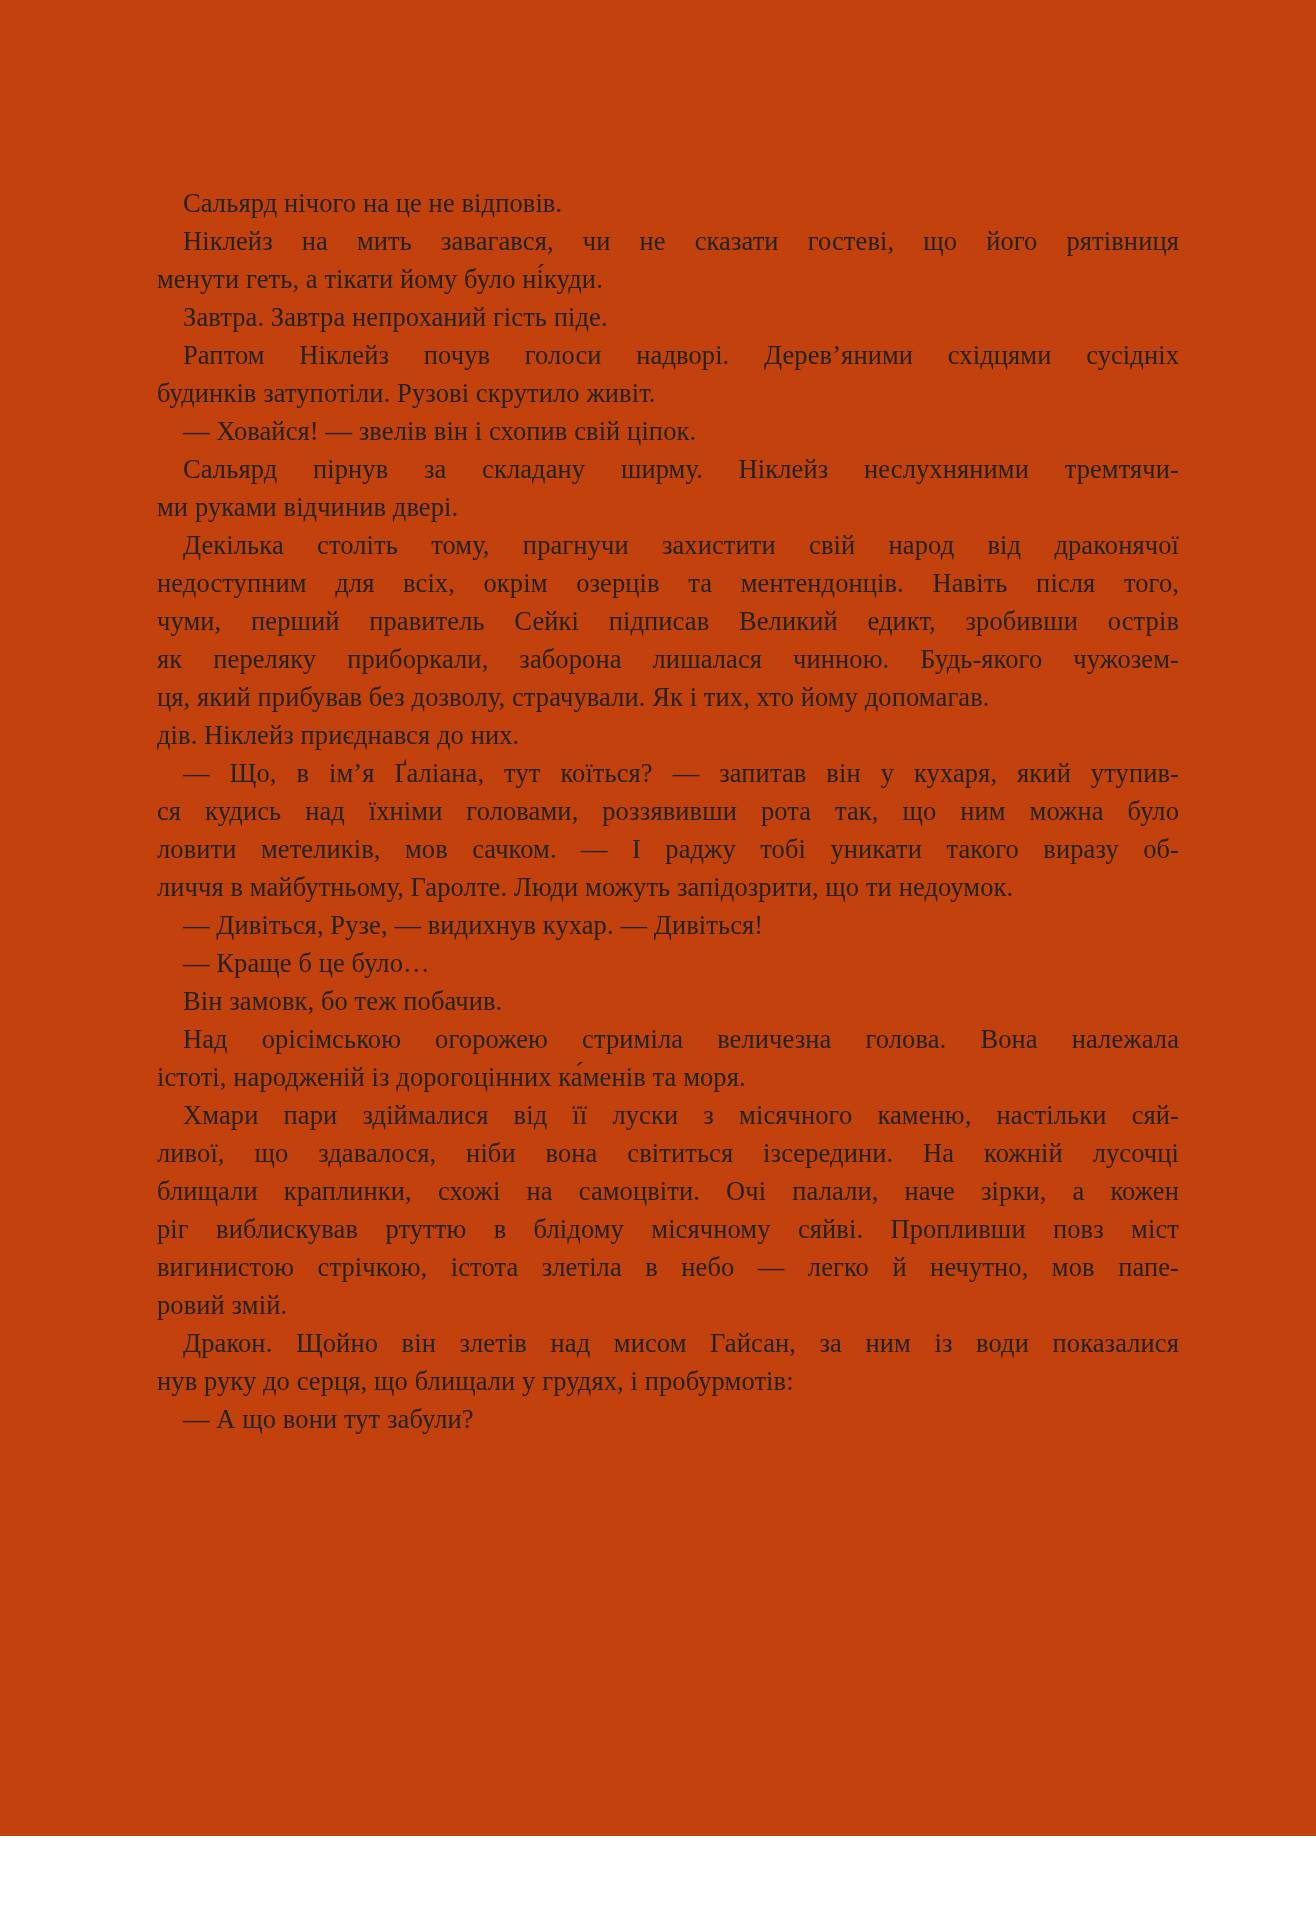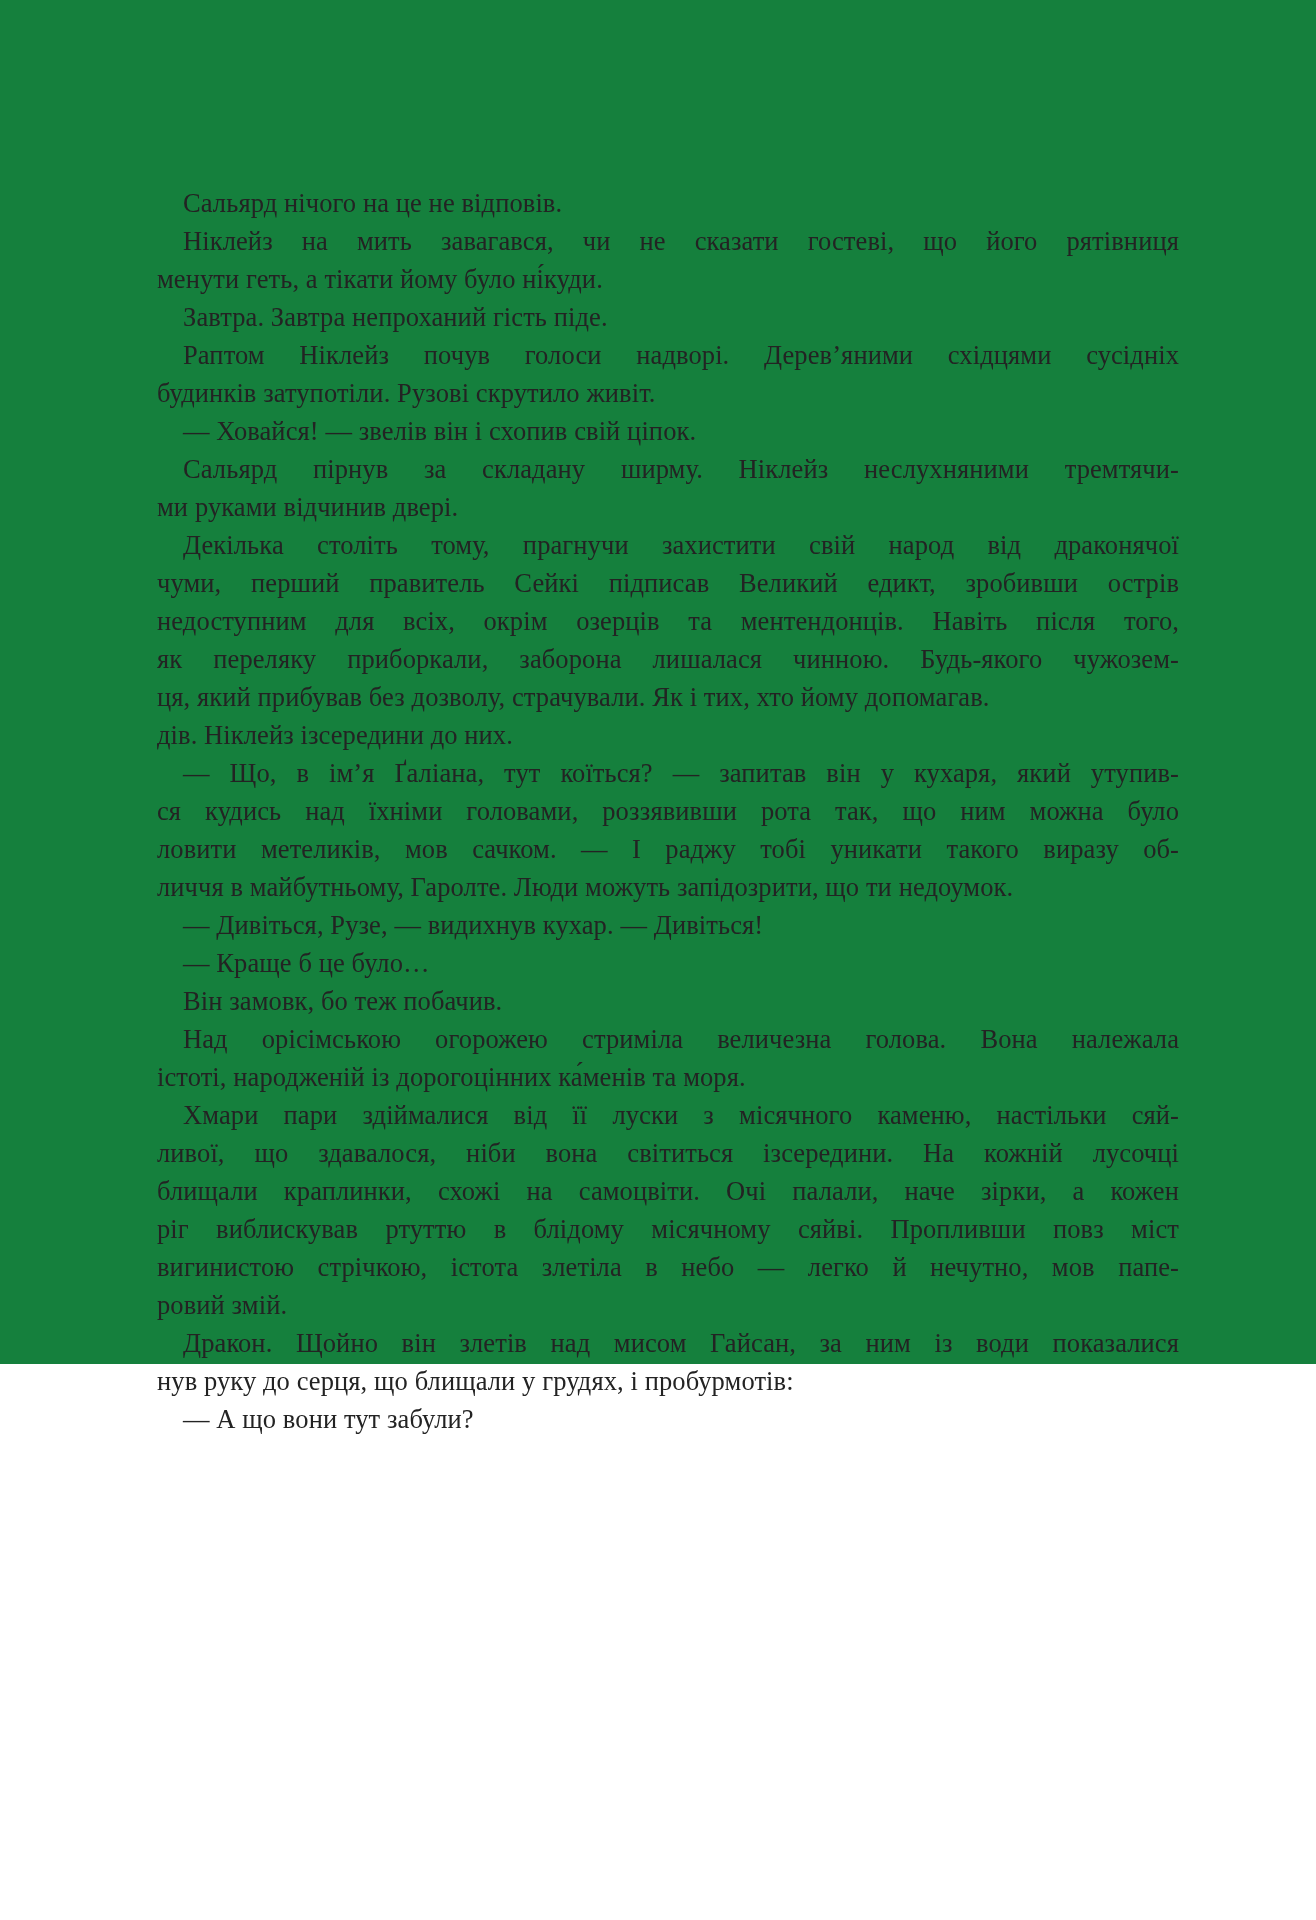--- a/index.html
+++ b/index.html
@@ -12,22 +12,22 @@
     height: 1920px;
     position: relative;
     overflow: hidden;
     font-family: "Liberation Serif", "DejaVu Serif", serif;
   }
   .page {
     position: absolute;
     left: 0;
     top: 0;
     width: 1316px;
-    height: 1364px;
-    background: #15803d;
+    height: 1836px;
+    background: #c2410c;
   }
   .text-block {
     position: absolute;
     left: 157px;
     top: 184px;
     width: 1022px;
     color: #232323;
     font-size: 26.5px;
     line-height: 38px;
     letter-spacing: 0.1px;
@@ -71,27 +71,27 @@
       </div>
       <div class="para">
         <div class="line first last">— Ховайся! — звелів він і схопив свій ціпок.</div>
       </div>
       <div class="para">
         <div class="line first">Сальярд пірнув за складану ширму. Ніклейз неслухняними тремтячи-</div>
         <div class="line last">ми руками відчинив двері.</div>
       </div>
       <div class="para">
         <div class="line first">Декілька століть тому, прагнучи захистити свій народ від драконячої</div>
+        <div class="line">недоступним для всіх, окрім озерців та ментендонців. Навіть після того,</div>
         <div class="line">чуми, перший правитель Сейкі підписав Великий едикт, зробивши острів</div>
-        <div class="line">недоступним для всіх, окрім озерців та ментендонців. Навіть після того,</div>
         <div class="line">як переляку приборкали, заборона лишалася чинною. Будь-якого чужозем-</div>
         <div class="line last">ця, який прибував без дозволу, страчували. Як і тих, хто йому допомагав.</div>
       </div>
       <div class="para">
-        <div class="line last">дів. Ніклейз ізсередини до них.</div>
+        <div class="line last">дів. Ніклейз приєднався до них.</div>
       </div>
       <div class="para">
         <div class="line first">— Що, в ім’я Ґаліана, тут коїться? — запитав він у кухаря, який утупив-</div>
         <div class="line">ся кудись над їхніми головами, роззявивши рота так, що ним можна було</div>
         <div class="line">ловити метеликів, мов сачком. — І раджу тобі уникати такого виразу об-</div>
         <div class="line last">личчя в майбутньому, Гаролте. Люди можуть запідозрити, що ти недоумок.</div>
       </div>
       <div class="para">
         <div class="line first last">— Дивіться, Рузе, — видихнув кухар. — Дивіться!</div>
       </div>

